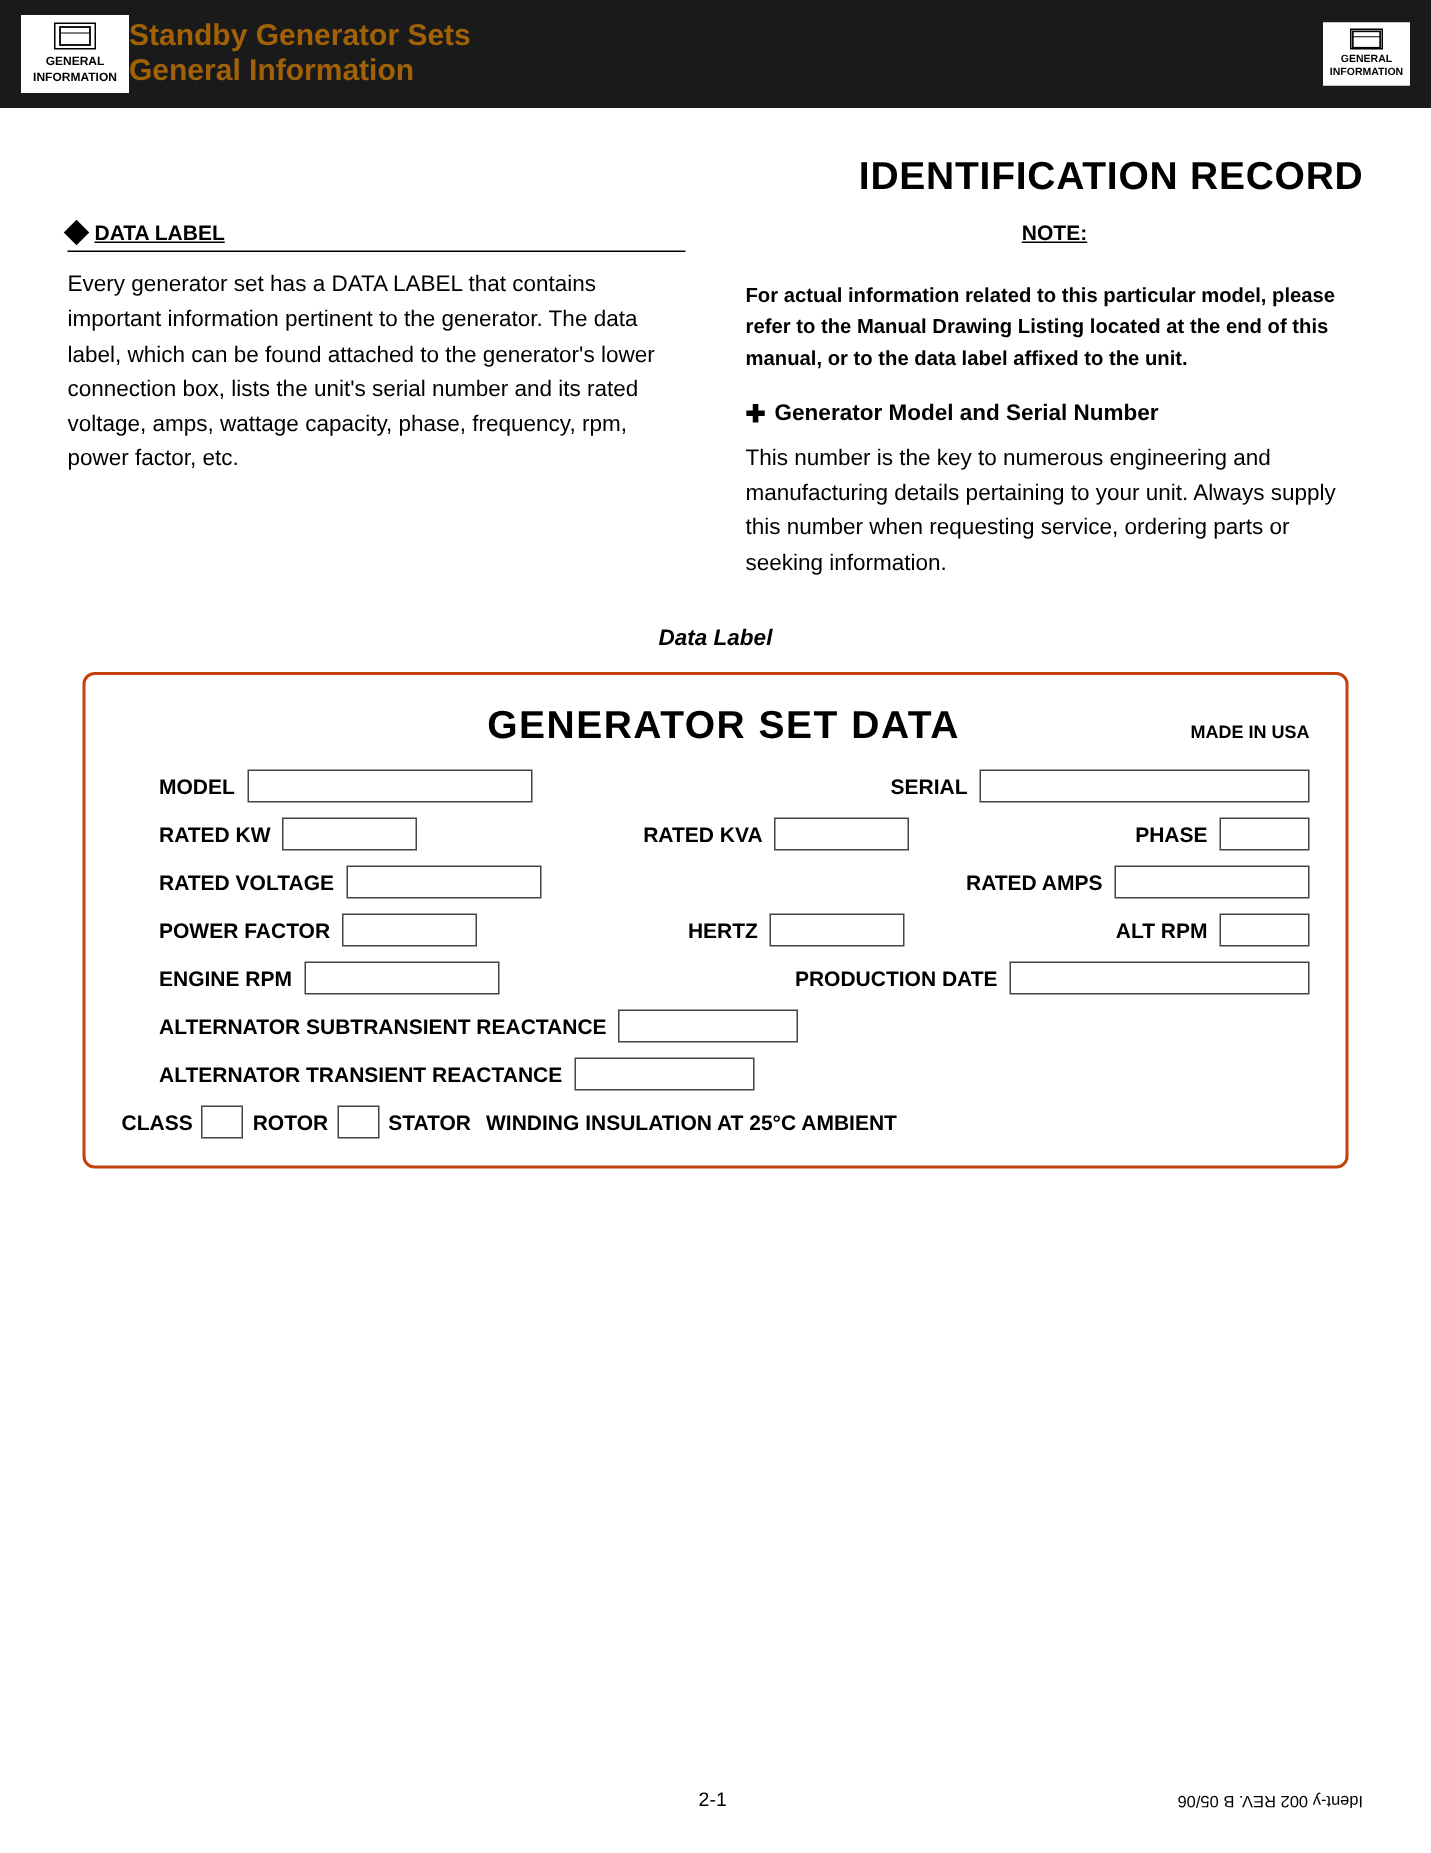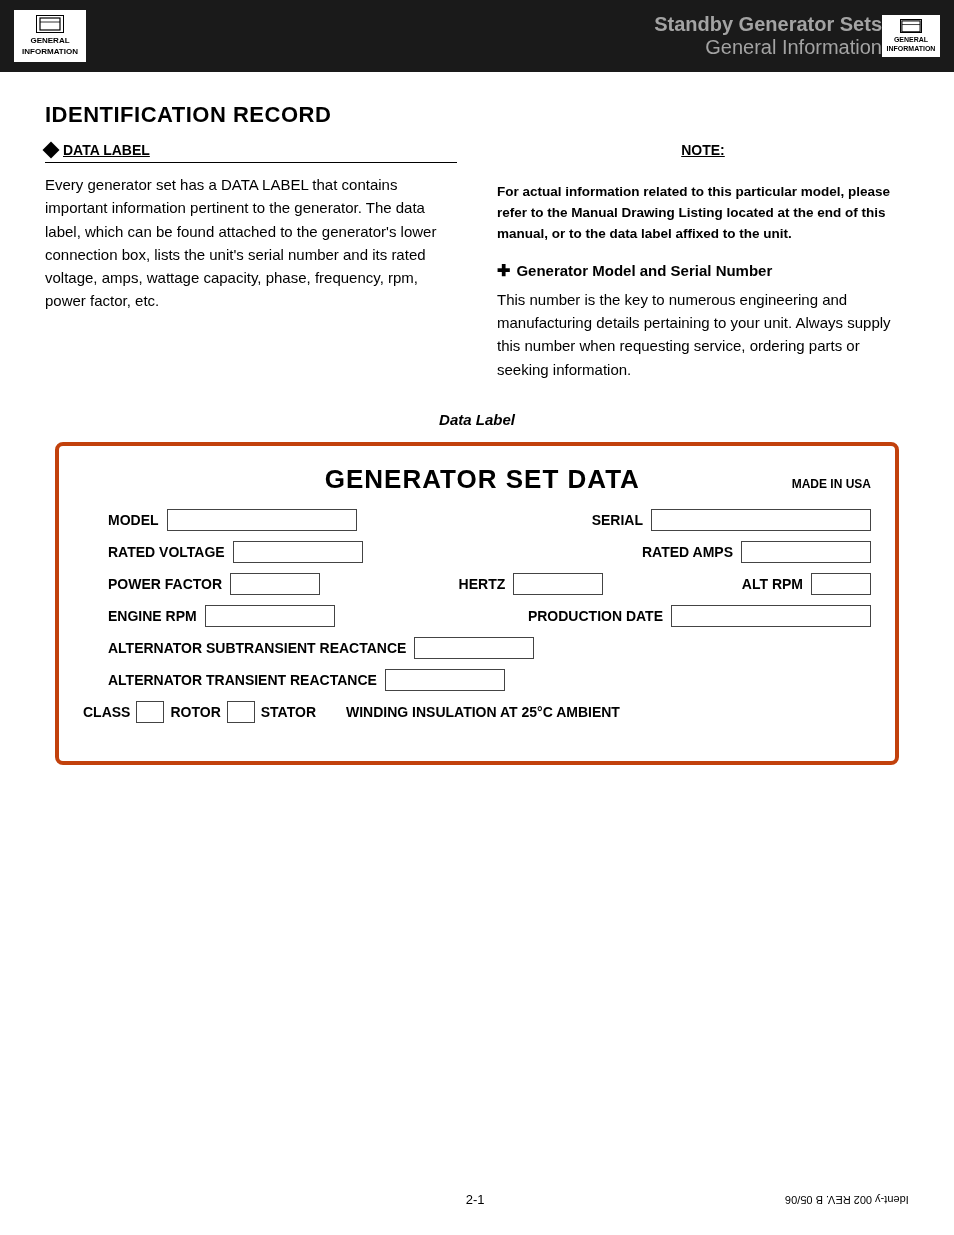--- a/index.html
+++ b/index.html
@@ -40,31 +40,31 @@
       width: 28px;
       height: 18px;
       border: 1.5px solid #000;
       margin-bottom: 3px;
       display: flex;
       align-items: center;
       justify-content: center;
     }
     .header-logo .logo-icon svg { width: 22px; height: 14px; }
     .header-title {
-      color: #a3a3a3;
-      text-align: right;
+      color: #a16207;
+      text-align: left;
       flex: 1;
     }
     .header-title .title-line1 {
       font-size: 20px;
       font-weight: bold;
     }
     .header-title .title-line2 {
       font-size: 20px;
-      font-weight: normal;
+      font-weight: bold;
     }
     .header-logo-right {
       background: #fff;
       border: 2px solid #fff;
       width: 58px;
       height: 42px;
       display: flex;
       flex-direction: column;
       align-items: center;
       justify-content: center;
@@ -84,24 +84,25 @@
       justify-content: center;
     }
 
     
     .main-content {
       padding: 30px 45px 20px 45px;
     }
 
     
     .section-title {
-      font-size: 22px;
+      font-size: 26px;
       font-weight: bold;
       margin-bottom: 14px;
       letter-spacing: 0.5px;
+      text-align: right;
     }
 
     .two-col {
       display: flex;
       gap: 40px;
       margin-bottom: 30px;
     }
     .col-left { flex: 1; }
     .col-right { flex: 1; }
 
@@ -163,23 +164,23 @@
     }
     .data-label-caption {
       text-align: center;
       font-style: italic;
       font-size: 15px;
       font-weight: bold;
       margin-bottom: 14px;
     }
 
     .data-label-box {
-      border: 4px solid #c2410c;
+      border: 2px solid #c2410c;
       border-radius: 8px;
-      padding: 18px 24px 24px 24px;
+      padding: 18px 24px 4px 24px;
       margin: 0 10px;
     }
 
     .gen-set-data-header {
       display: flex;
       justify-content: space-between;
       align-items: baseline;
       margin-bottom: 14px;
     }
     .gen-set-data-title {
@@ -346,20 +347,30 @@
       </div>
 
       <div class="data-row">
         <span class="field-label">MODEL</span>
         <span class="field-box field-box-model"></span>
         <span style="flex:1"></span>
         <span class="field-label">SERIAL</span>
         <span class="field-box field-box-serial"></span>
       </div>
 
+      <div class="data-row">
+        <span class="field-label">RATED KW</span>
+        <span class="field-box field-box-kw"></span>
+        <span style="flex:1"></span>
+        <span class="field-label">RATED KVA</span>
+        <span class="field-box field-box-kva"></span>
+        <span style="flex:1"></span>
+        <span class="field-label">PHASE</span>
+        <span class="field-box field-box-phase"></span>
+      </div>
 
       <div class="data-row">
         <span class="field-label">RATED VOLTAGE</span>
         <span class="field-box field-box-voltage"></span>
         <span style="flex:1"></span>
         <span class="field-label">RATED AMPS</span>
         <span class="field-box field-box-amps"></span>
       </div>
 
       <div class="data-row">
@@ -390,21 +401,21 @@
         <span class="field-label">ALTERNATOR TRANSIENT REACTANCE</span>
         <span class="field-box field-box-alttrans"></span>
       </div>
 
       <div class="class-row">
         <span class="class-row-text field-label">CLASS</span>
         <span class="field-box field-box-class"></span>
         <span class="class-row-text field-label">ROTOR</span>
         <span class="field-box field-box-rotor"></span>
         <span class="class-row-text field-label">STATOR</span>
-        <span class="class-row-text field-label" style="margin-left:24px">WINDING INSULATION AT 25°C AMBIENT</span>
+        <span class="class-row-text field-label" style="margin-left:4px">WINDING INSULATION AT 25°C AMBIENT</span>
       </div>
 
 
     </div>
   </div>
 
 </div>
 
 <div class="page-footer">
   <div style="width:120px"></div>

